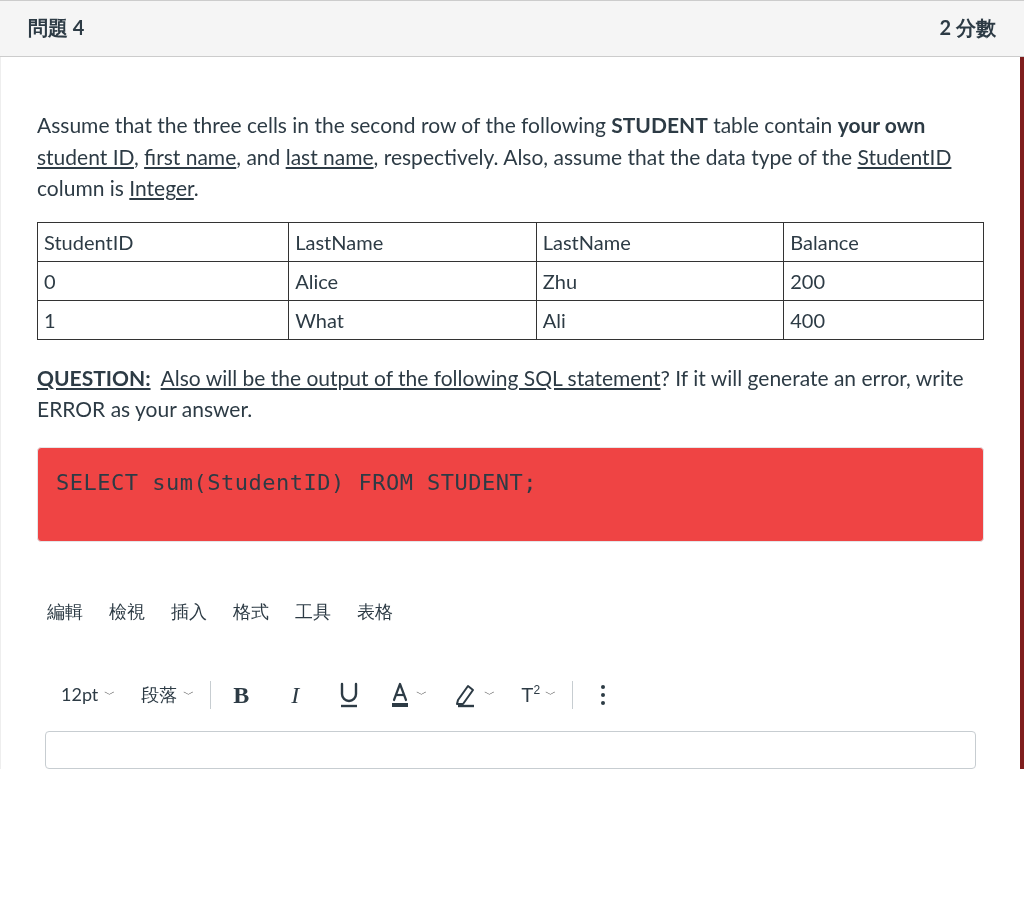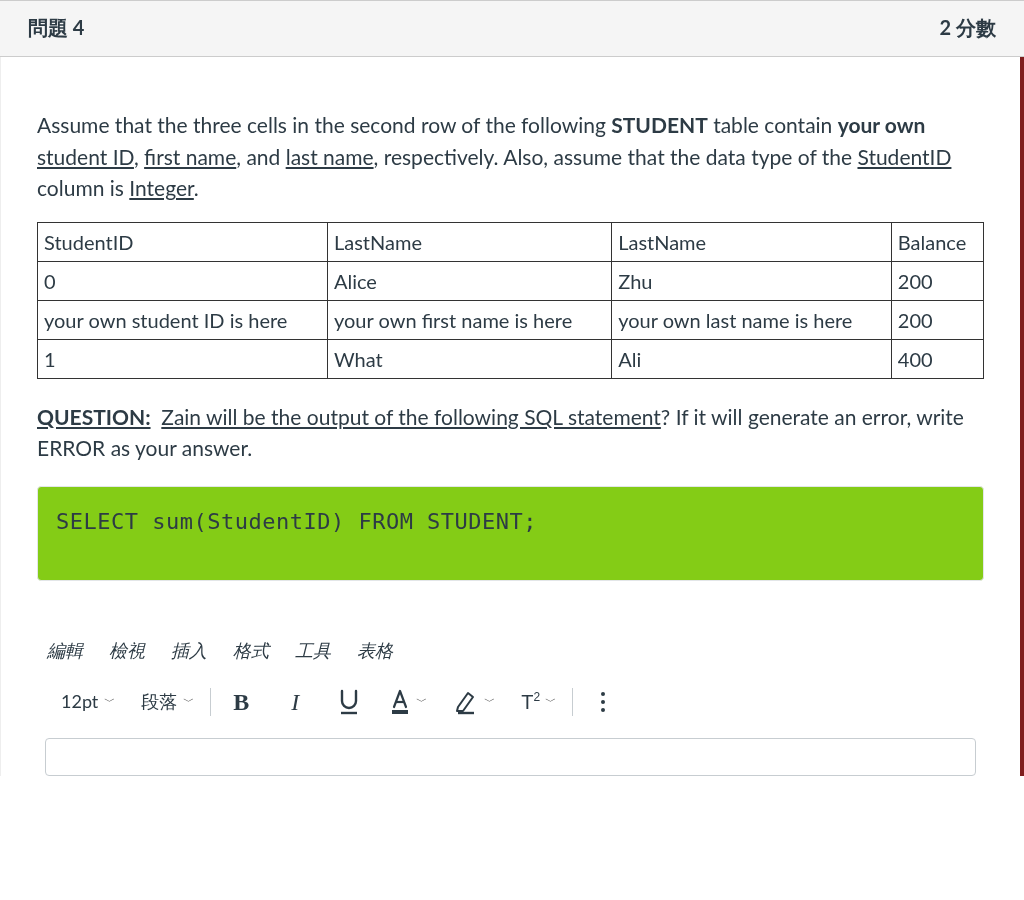--- a/index.html
+++ b/index.html
@@ -37,42 +37,43 @@
       font-size: 20px;
     }
     table.student td {
       border: 1px solid #333;
       padding: 4px 6px;
       vertical-align: middle;
       font-family: inherit;
     }
     .question-label { font-weight: 700; text-decoration: underline; margin-top: 7px; }
     .code-block {
-      background: #84cc16;
+      background: #ef4444;
       border: 1px solid #e3e6e8;
       border-radius: 4px;
       padding: 18px 18px 42px 18px;
       font-family: "Menlo", "Consolas", monospace;
       font-size: 22px;
       margin: 22px 0 52px 0;
       letter-spacing: 0.5px;
     }
     .editor-menubar {
       display: flex;
       gap: 26px;
       font-size: 18px;
       color: #2D3B45;
       padding: 4px 10px 18px 10px;
     }
-    .editor-menubar span { cursor: default; font-style: italic; }
+    .editor-menubar span { cursor: default; }
     .editor-toolbar {
       display: flex;
       align-items: center;
       gap: 2px;
       padding: 6px 10px 18px 10px;
+      margin-top: 32px;
     }
     .tb-group {
       display: flex;
       align-items: center;
       gap: 26px;
       padding: 0 14px;
     }
     .tb-sep {
       width: 1px;
       height: 28px;
@@ -128,37 +129,31 @@
       <td>LastName</td>
       <td>Balance</td>
     </tr>
     <tr>
       <td>0</td>
       <td>Alice</td>
       <td>Zhu</td>
       <td>200</td>
     </tr>
     <tr>
-      <td>your own student ID is here</td>
-      <td>your own first name is here</td>
-      <td>your own last name is here</td>
-      <td>200</td>
-    </tr>
-    <tr>
       <td>1</td>
       <td>What</td>
       <td>Ali</td>
       <td>400</td>
     </tr>
   </tbody>
     </table>
 
   <p>
     <span class="question-label">QUESTION:</span>
-    &nbsp;<span class="u">Zain will be the output of the following SQL statement</span><span>? If it will generate an error, write ERROR as your answer.</span>
+    &nbsp;<span class="u">Also will be the output of the following SQL statement</span><span>? If it will generate an error, write ERROR as your answer.</span>
   </p>
 
   <div class="code-block">SELECT sum(StudentID) FROM STUDENT;</div>
 
   <div class="editor-menubar">
     <span>編輯</span>
     <span>檢視</span>
     <span>插入</span>
     <span>格式</span>
     <span>工具</span>

